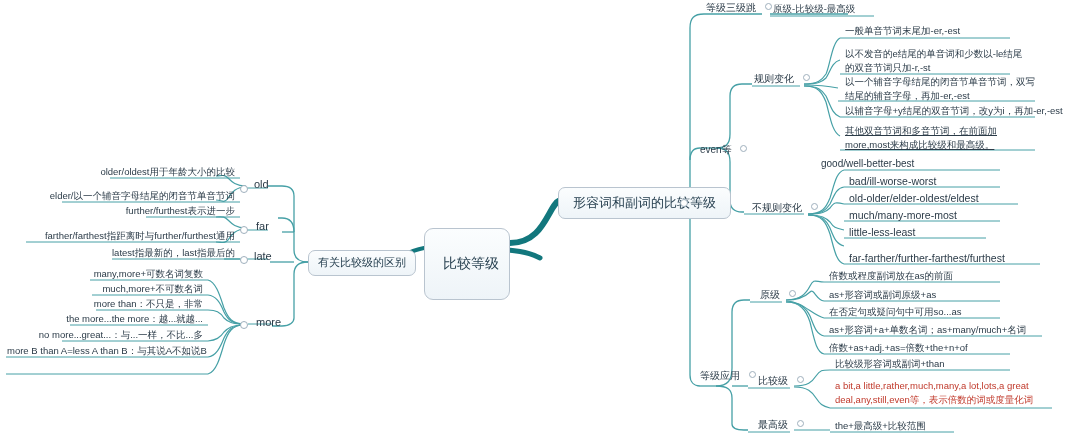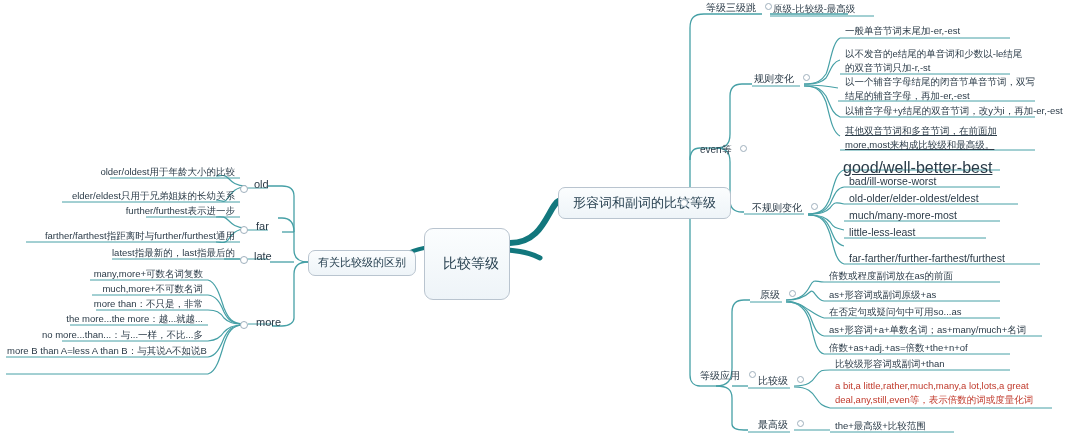--- a/index.html
+++ b/index.html
@@ -271,21 +271,21 @@
     <span>以辅音字母+y结尾的双音节词，改y为i，再加-er,-est</span>
   </div>
   <div class="node leaf right two" style="left:842px; top:124px; width:196px;text-decoration:underline;">
     <span>其他双音节词和多音节词，在前面加more,most来构成比较级和最高级。</span>
   </div>
 
   <div class="node branch-label withdot" style="left:748px; top:202px;">
     <span>不规则变化</span>
   </div>
 
-  <div class="node leaf right" style="left:840px; top:158px; font-size:16px;text-decoration:underline;">
+  <div class="node leaf right" style="left:818px; top:158px; font-size:10px;">
     <span>good/well-better-best</span>
   </div>
   <div class="node leaf right" style="left:846px; top:175px; font-size:10.5px;">
     <span>bad/ill-worse-worst</span>
   </div>
   <div class="node leaf right" style="left:846px; top:192px; font-size:10.5px;">
     <span>old-older/elder-oldest/eldest</span>
   </div>
   <div class="node leaf right" style="left:846px; top:209px; font-size:10.5px;">
     <span>much/many-more-most</span>
@@ -339,21 +339,21 @@
 
   <div class="node branch-label" style="left:250px; top:178px; font-size:11px;">
     <span>old</span>
   </div>
   <div class="collapse-dot" style="left:240px; top:185px;"></div>
 
   <div class="node leaf left" style="left:70px; top:166px; width:168px;">
     <span>older/oldest用于年龄大小的比较</span>
   </div>
   <div class="node leaf left" style="left:30px; top:190px; width:208px;">
-    <span>elder/eldest只用于兄弟姐妹的长幼关系</span>
+    <span>elder/以一个辅音字母结尾的闭音节单音节词</span>
   </div>
 
   <div class="node branch-label" style="left:252px; top:220px; font-size:11px;">
     <span>far</span>
   </div>
   <div class="collapse-dot" style="left:240px; top:226px;"></div>
 
   <div class="node leaf left" style="left:110px; top:205px; width:128px;">
     <span>further/furthest表示进一步</span>
   </div>
@@ -381,19 +381,19 @@
   <div class="node leaf left" style="left:46px; top:283px; width:160px;">
     <span>much,more+不可数名词</span>
   </div>
   <div class="node leaf left" style="left:46px; top:298px; width:160px;">
     <span>more than：不只是，非常</span>
   </div>
   <div class="node leaf left" style="left:36px; top:313px; width:170px;">
     <span>the more...the more：越...就越...</span>
   </div>
   <div class="node leaf left" style="left:26px; top:329px; width:180px;">
-    <span>no more...than...：与...一样，不比...多</span>
+    <span>no more...great...：与...一样，不比...多</span>
   </div>
   <div class="node leaf left" style="left:4px; top:345px; width:202px;">
     <span>more B than A=less A than B：与其说A不如说B</span>
   </div>
 
 </div>
 
 </body></html>

